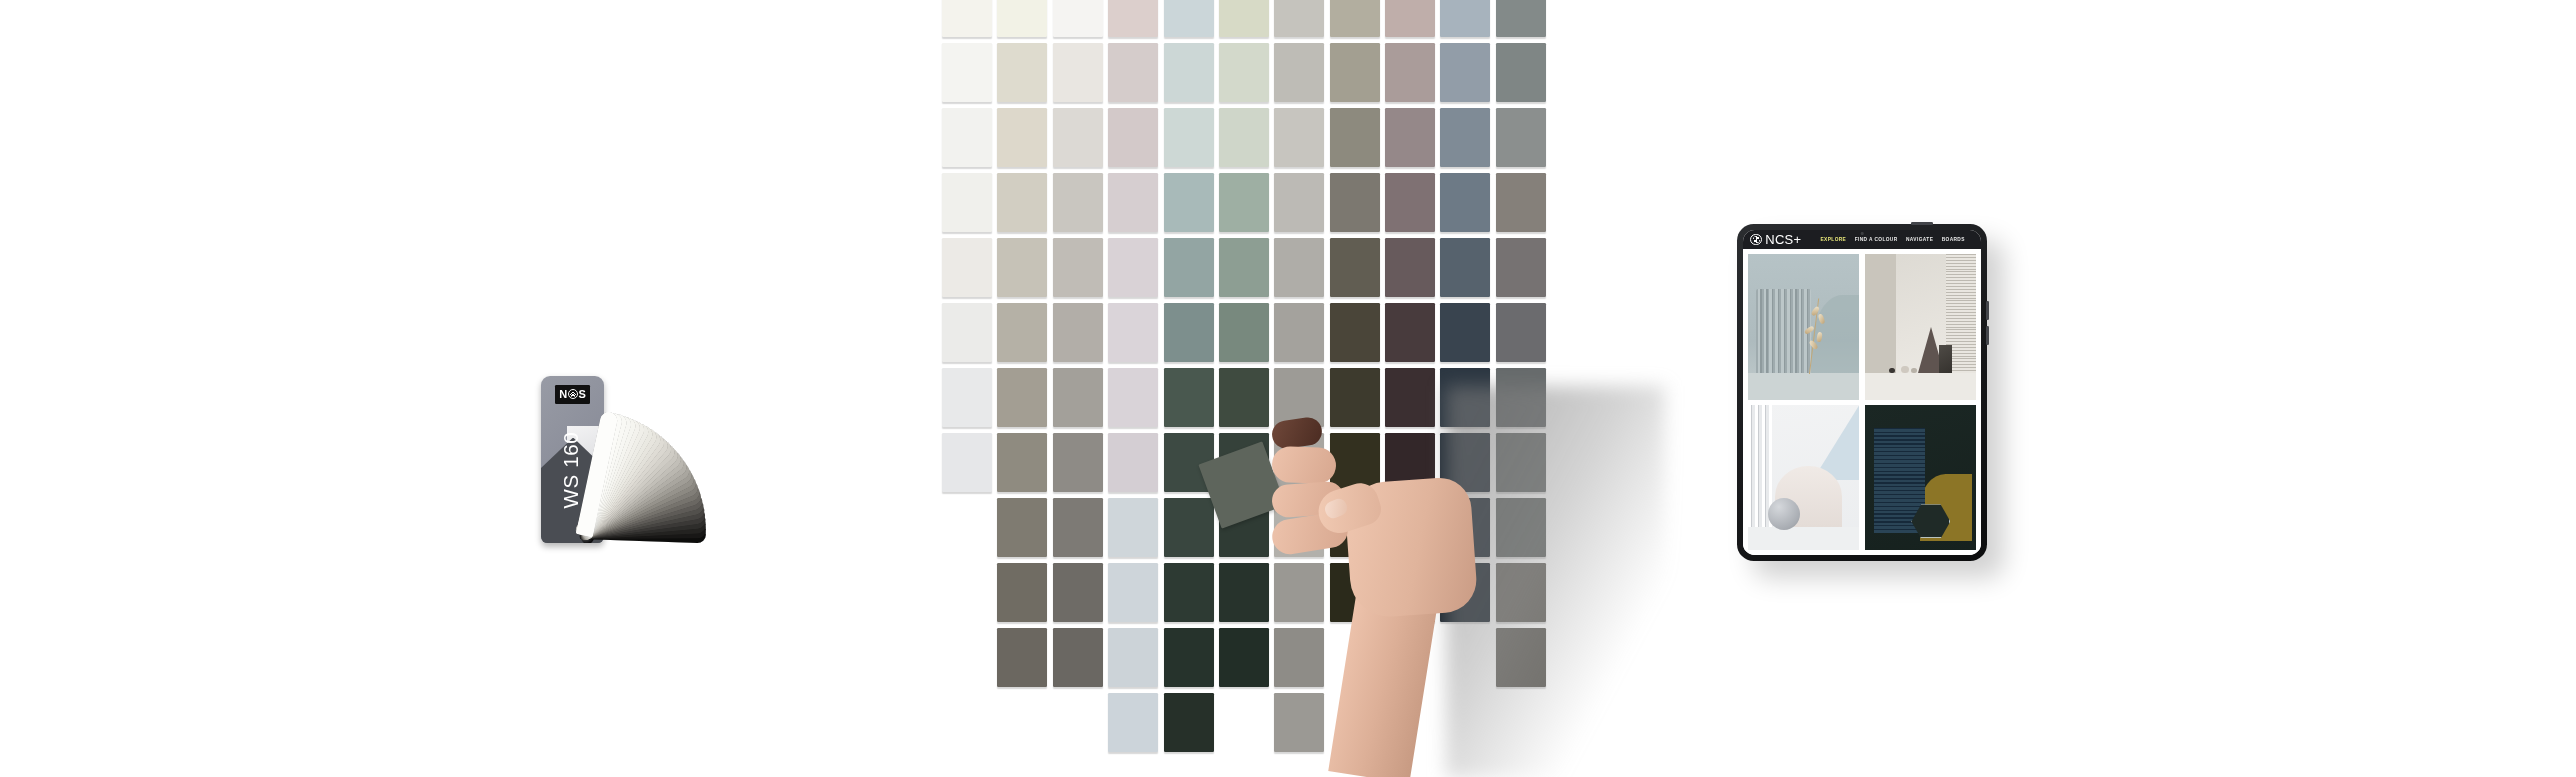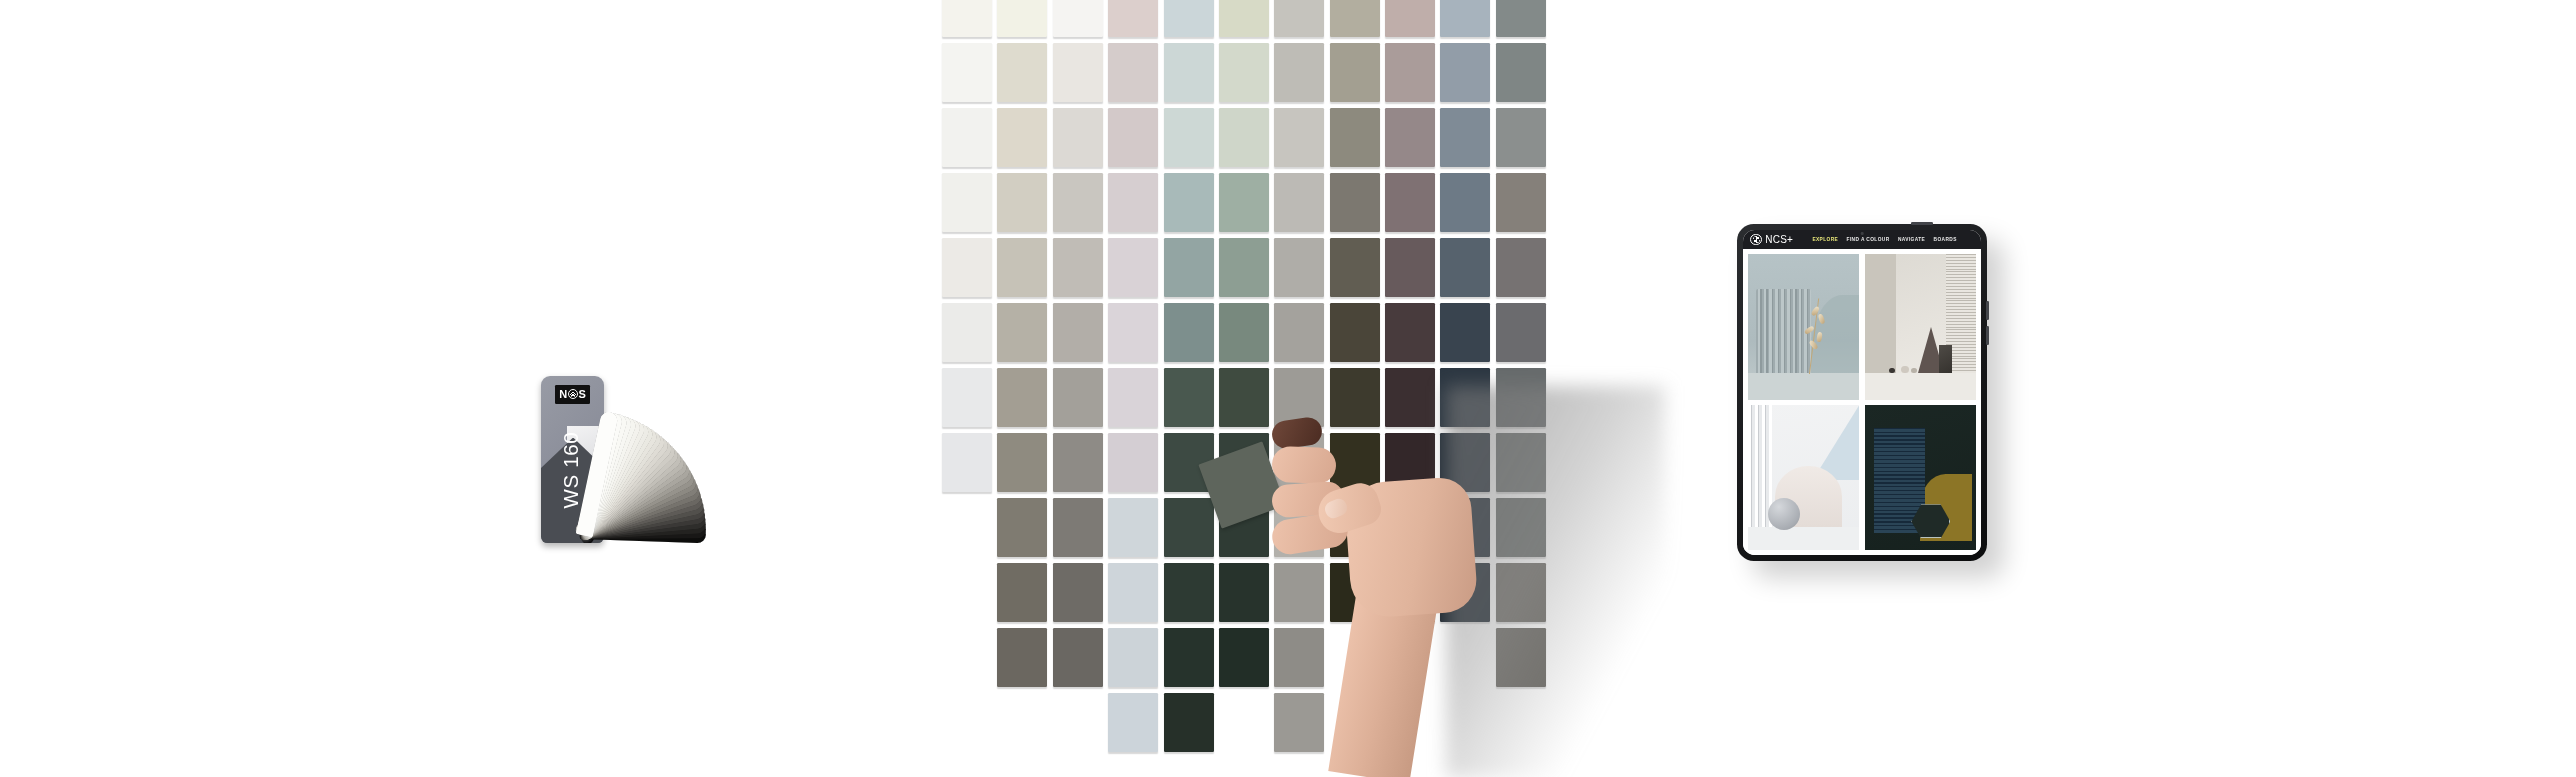--- a/index.html
+++ b/index.html
@@ -83,21 +83,21 @@
       background:#3c3e42;transform:translateX(-50%);}
   #tablet-btn-top{position:absolute;right:54px;top:-1.9px;width:22px;height:3.2px;border-radius:1.3px;
       background:#43454a;}
   .tablet-side-btn{position:absolute;right:-1.9px;width:3.2px;border-radius:1.3px;background:#43454a;}
   #nav-bar{height:19.3px;background:#1c1d21;display:flex;align-items:center;
       padding:0 7.7px;box-sizing:border-box;flex:0 0 auto;}
   #brand{display:flex;align-items:center;gap:3.2px;margin-right:19.3px;}
   #brand-mark{width:9.7px;height:9.7px;border-radius:50%;border:0.9px solid #fff;position:relative;}
   #brand-mark:before{content:"";position:absolute;inset:1.3px;border-radius:50%;
       background:repeating-conic-gradient(#fff 0 10deg,#1c1d21 10deg 20deg);}
-  #brand-text{color:#fff;font-size:10px;font-weight:400;letter-spacing:0.2px;}
+  #brand-text{color:#fff;font-size:13px;font-weight:400;letter-spacing:0.2px;}
   #nav-links{display:flex;align-items:center;gap:8.4px;}
   .nav-link{color:#e9e9e9;font-size:4.8px;font-weight:700;letter-spacing:0.4px;white-space:nowrap;}
   .nav-link.active{color:#e9e87a;}
   #tiles{flex:1;display:grid;grid-template-columns:1fr 1fr;grid-template-rows:1fr 1fr;
       gap:5.2px;padding:5.2px;box-sizing:border-box;background:#fff;}
   .tile{position:relative;overflow:hidden;}
 
   
   #tile1{background:linear-gradient(180deg,#b6c3c6 0%,#aebbbe 60%,#c3cdce 100%);}
   #t1-floor{position:absolute;left:0;bottom:0;width:100%;height:18%;background:#ccd4d4;}

